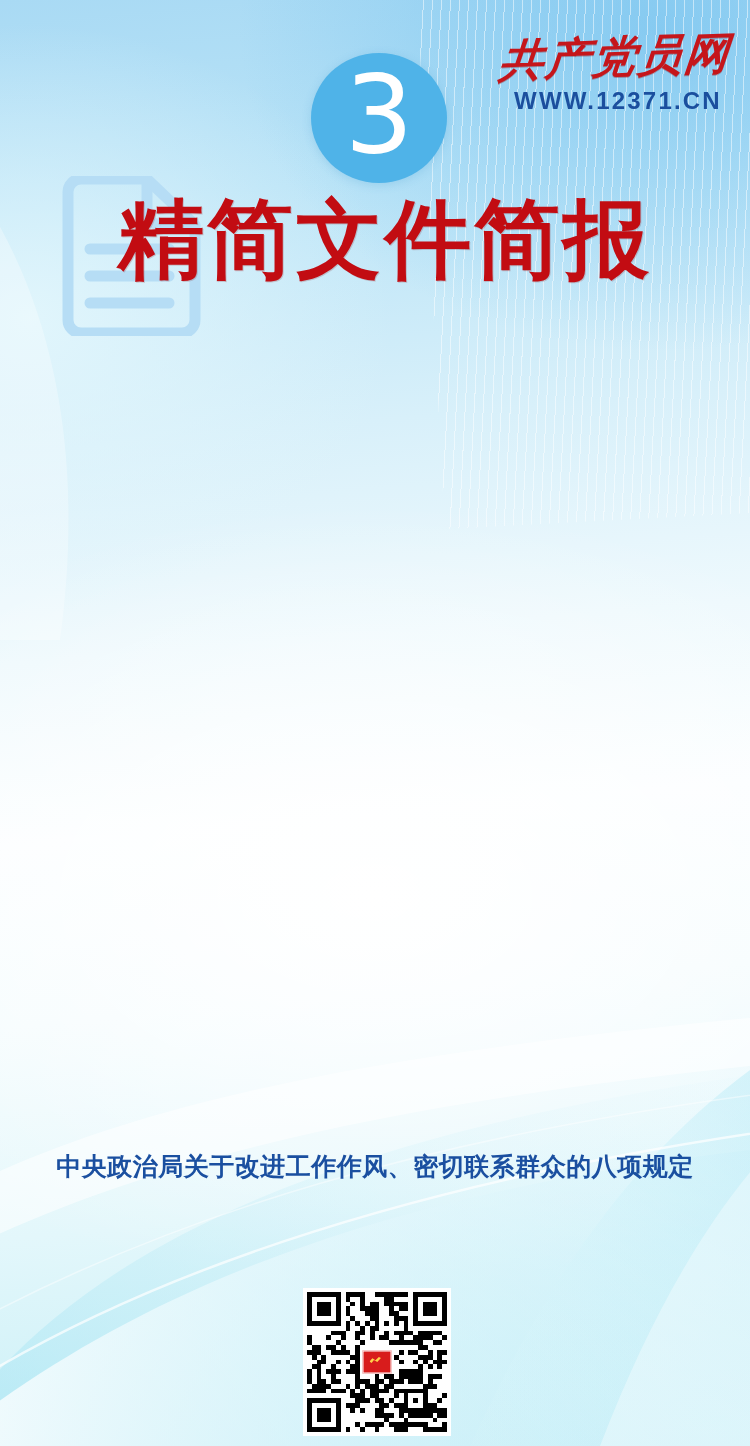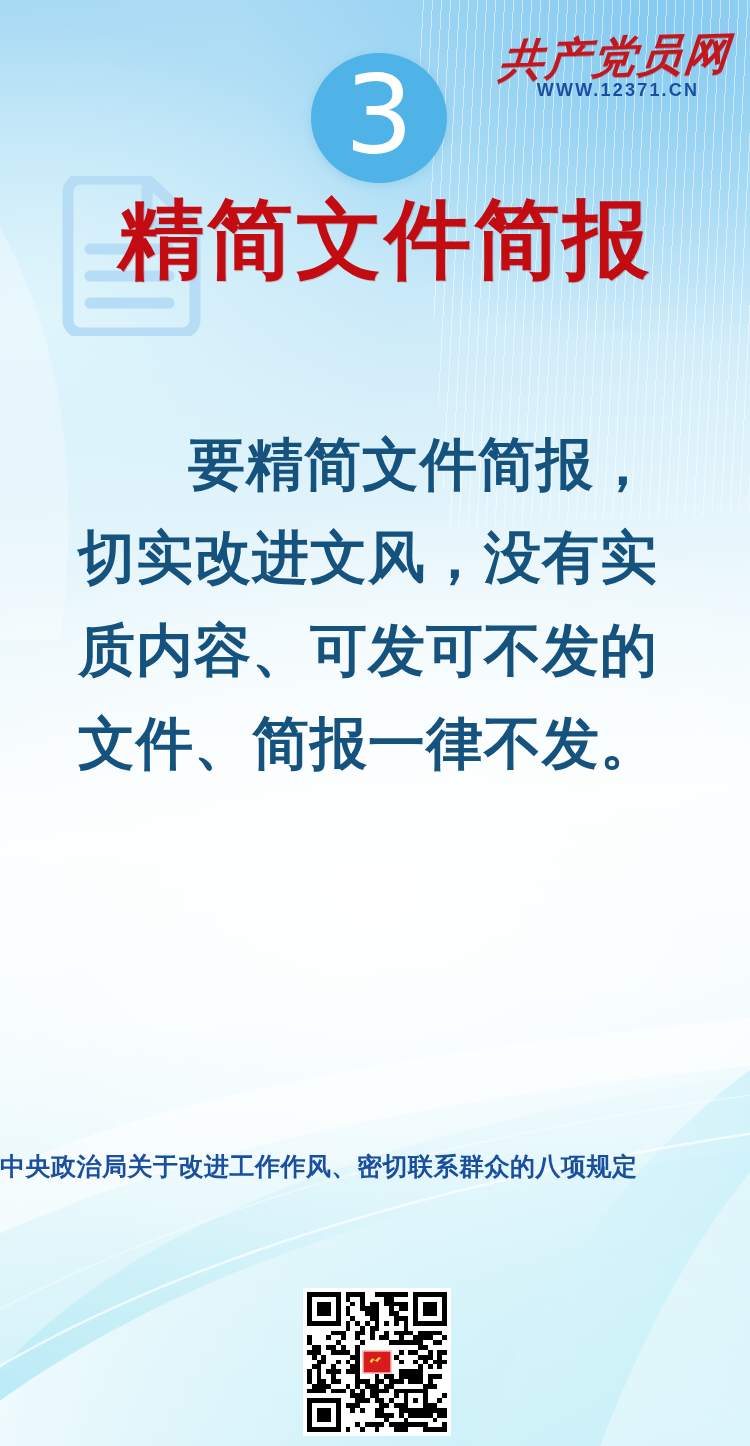--- a/index.html
+++ b/index.html
@@ -41,22 +41,22 @@
   .brand{position:absolute;right:24px;top:36px;text-align:center;width:226px;}
   .brand-mark{
     display:block;font-family:"Liberation Serif","DejaVu Serif",serif;
     font-size:44px;font-weight:700;color:#c5161b;line-height:1;
     letter-spacing:2px;font-style:italic;
     transform:skewX(-7deg) rotate(-2deg);
     text-shadow:0 1px 0 rgba(140,10,14,.35);
     white-space:nowrap;
   }
   .brand-url{
-    display:block;margin-left:10px;
-    font-size:18px;font-weight:700;color:#1b4f9e;letter-spacing:2.2px;
+    display:block;margin-top:7px;margin-left:10px;
+    font-size:24px;font-weight:700;color:#1b4f9e;letter-spacing:2.2px;
   }
 
   
   .num-badge{
     position:absolute;left:311px;top:53px;width:136px;height:130px;
     border-radius:50%;background:#4fb3e8;
     display:flex;align-items:center;justify-content:center;
     box-shadow:0 2px 10px rgba(60,150,205,.22);
   }
   .num-badge span{
@@ -77,21 +77,21 @@
   }
 
   
   .body-text{
     position:absolute;left:78px;top:418px;width:600px;
     font-size:57px;line-height:1.63;font-weight:700;color:#15537e;
     letter-spacing:1px;text-indent:110px;text-align:left;
   }
 
   
-  .footer{position:absolute;left:0;top:1150px;width:750px;text-align:left;}
+  .footer{position:absolute;left:0;top:1150px;width:750px;text-align:center;}
   .footer-title{
     font-family:"Liberation Serif","DejaVu Serif",serif;
     font-size:25px;font-weight:700;color:#1a4fa0;letter-spacing:.5px;
     white-space:nowrap;
   }
   .footer-sub{
     margin-top:17px;font-size:21px;color:#2b5fb0;font-weight:400;
     letter-spacing:.5px;
   }
 
@@ -171,21 +171,20 @@
   <svg class="doc-icon" viewBox="0 0 152 160">
     <path d="M11,16 a13,13 0 0 1 13,-13 h66 l48,46 v95 a13,13 0 0 1 -13,13 h-101 a13,13 0 0 1 -13,-13 Z" fill="none" stroke="#b6ddf5" stroke-width="11" stroke-linejoin="round"></path>
     <path d="M90,4 v33 a11,11 0 0 0 11,11 h35" fill="none" stroke="#b6ddf5" stroke-width="11" stroke-linejoin="round"></path>
     <line x1="33" y1="73" x2="112" y2="73" stroke="#b6ddf5" stroke-width="11" stroke-linecap="round"></line>
     <line x1="33" y1="100" x2="112" y2="100" stroke="#b6ddf5" stroke-width="11" stroke-linecap="round"></line>
     <line x1="33" y1="127" x2="112" y2="127" stroke="#b6ddf5" stroke-width="11" stroke-linecap="round"></line>
   </svg>
 
   <div class="headline">精简文件简报</div>
 
-  <div class="body-text">要精简文件简报，切实改进文风，没有实质内容、可发可不发的文件、简报一律不发。</div>
 
   <div class="footer">
     <div class="footer-title">中央政治局关于改进工作作风、密切联系群众的八项规定</div>
   </div>
 
   <div class="qr-wrap">
     <svg width="140" height="140" viewBox="0 0 29 29" shape-rendering="crispEdges">
       <rect width="29" height="29" fill="#ffffff"></rect>
       <g fill="#000000" id="qrcells">
           <rect x="0" y="0" width="1" height="1"></rect>

